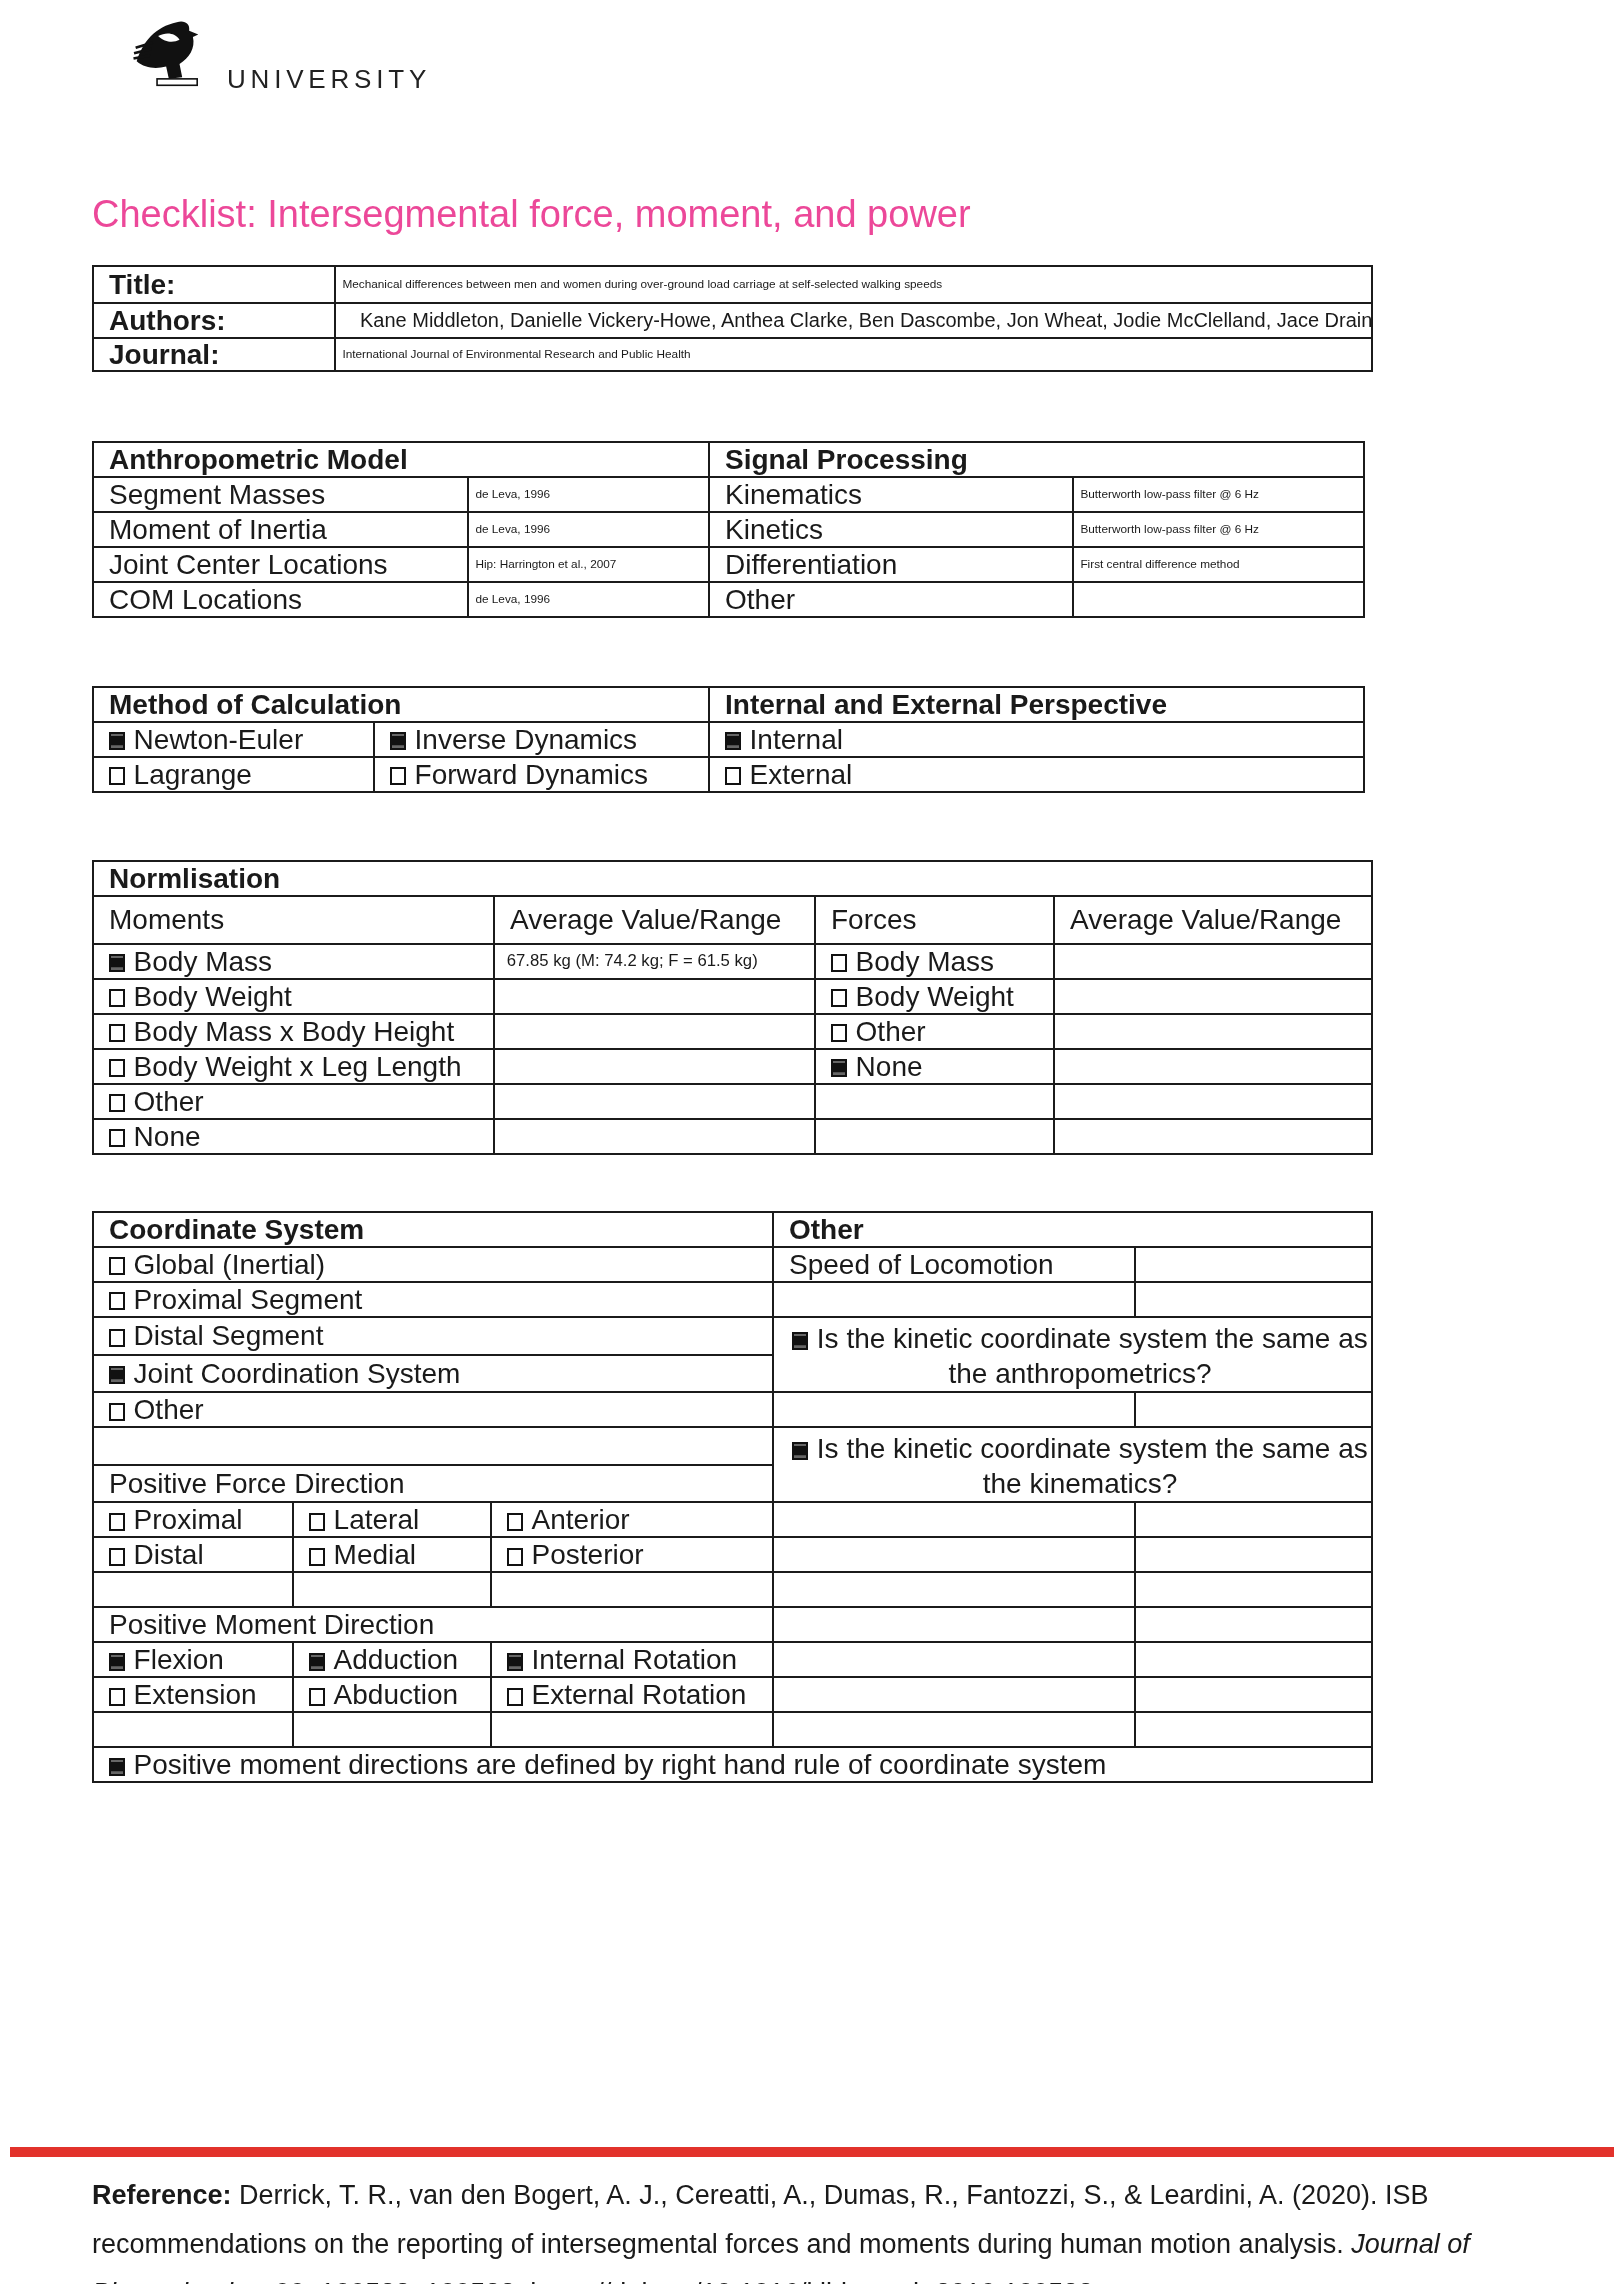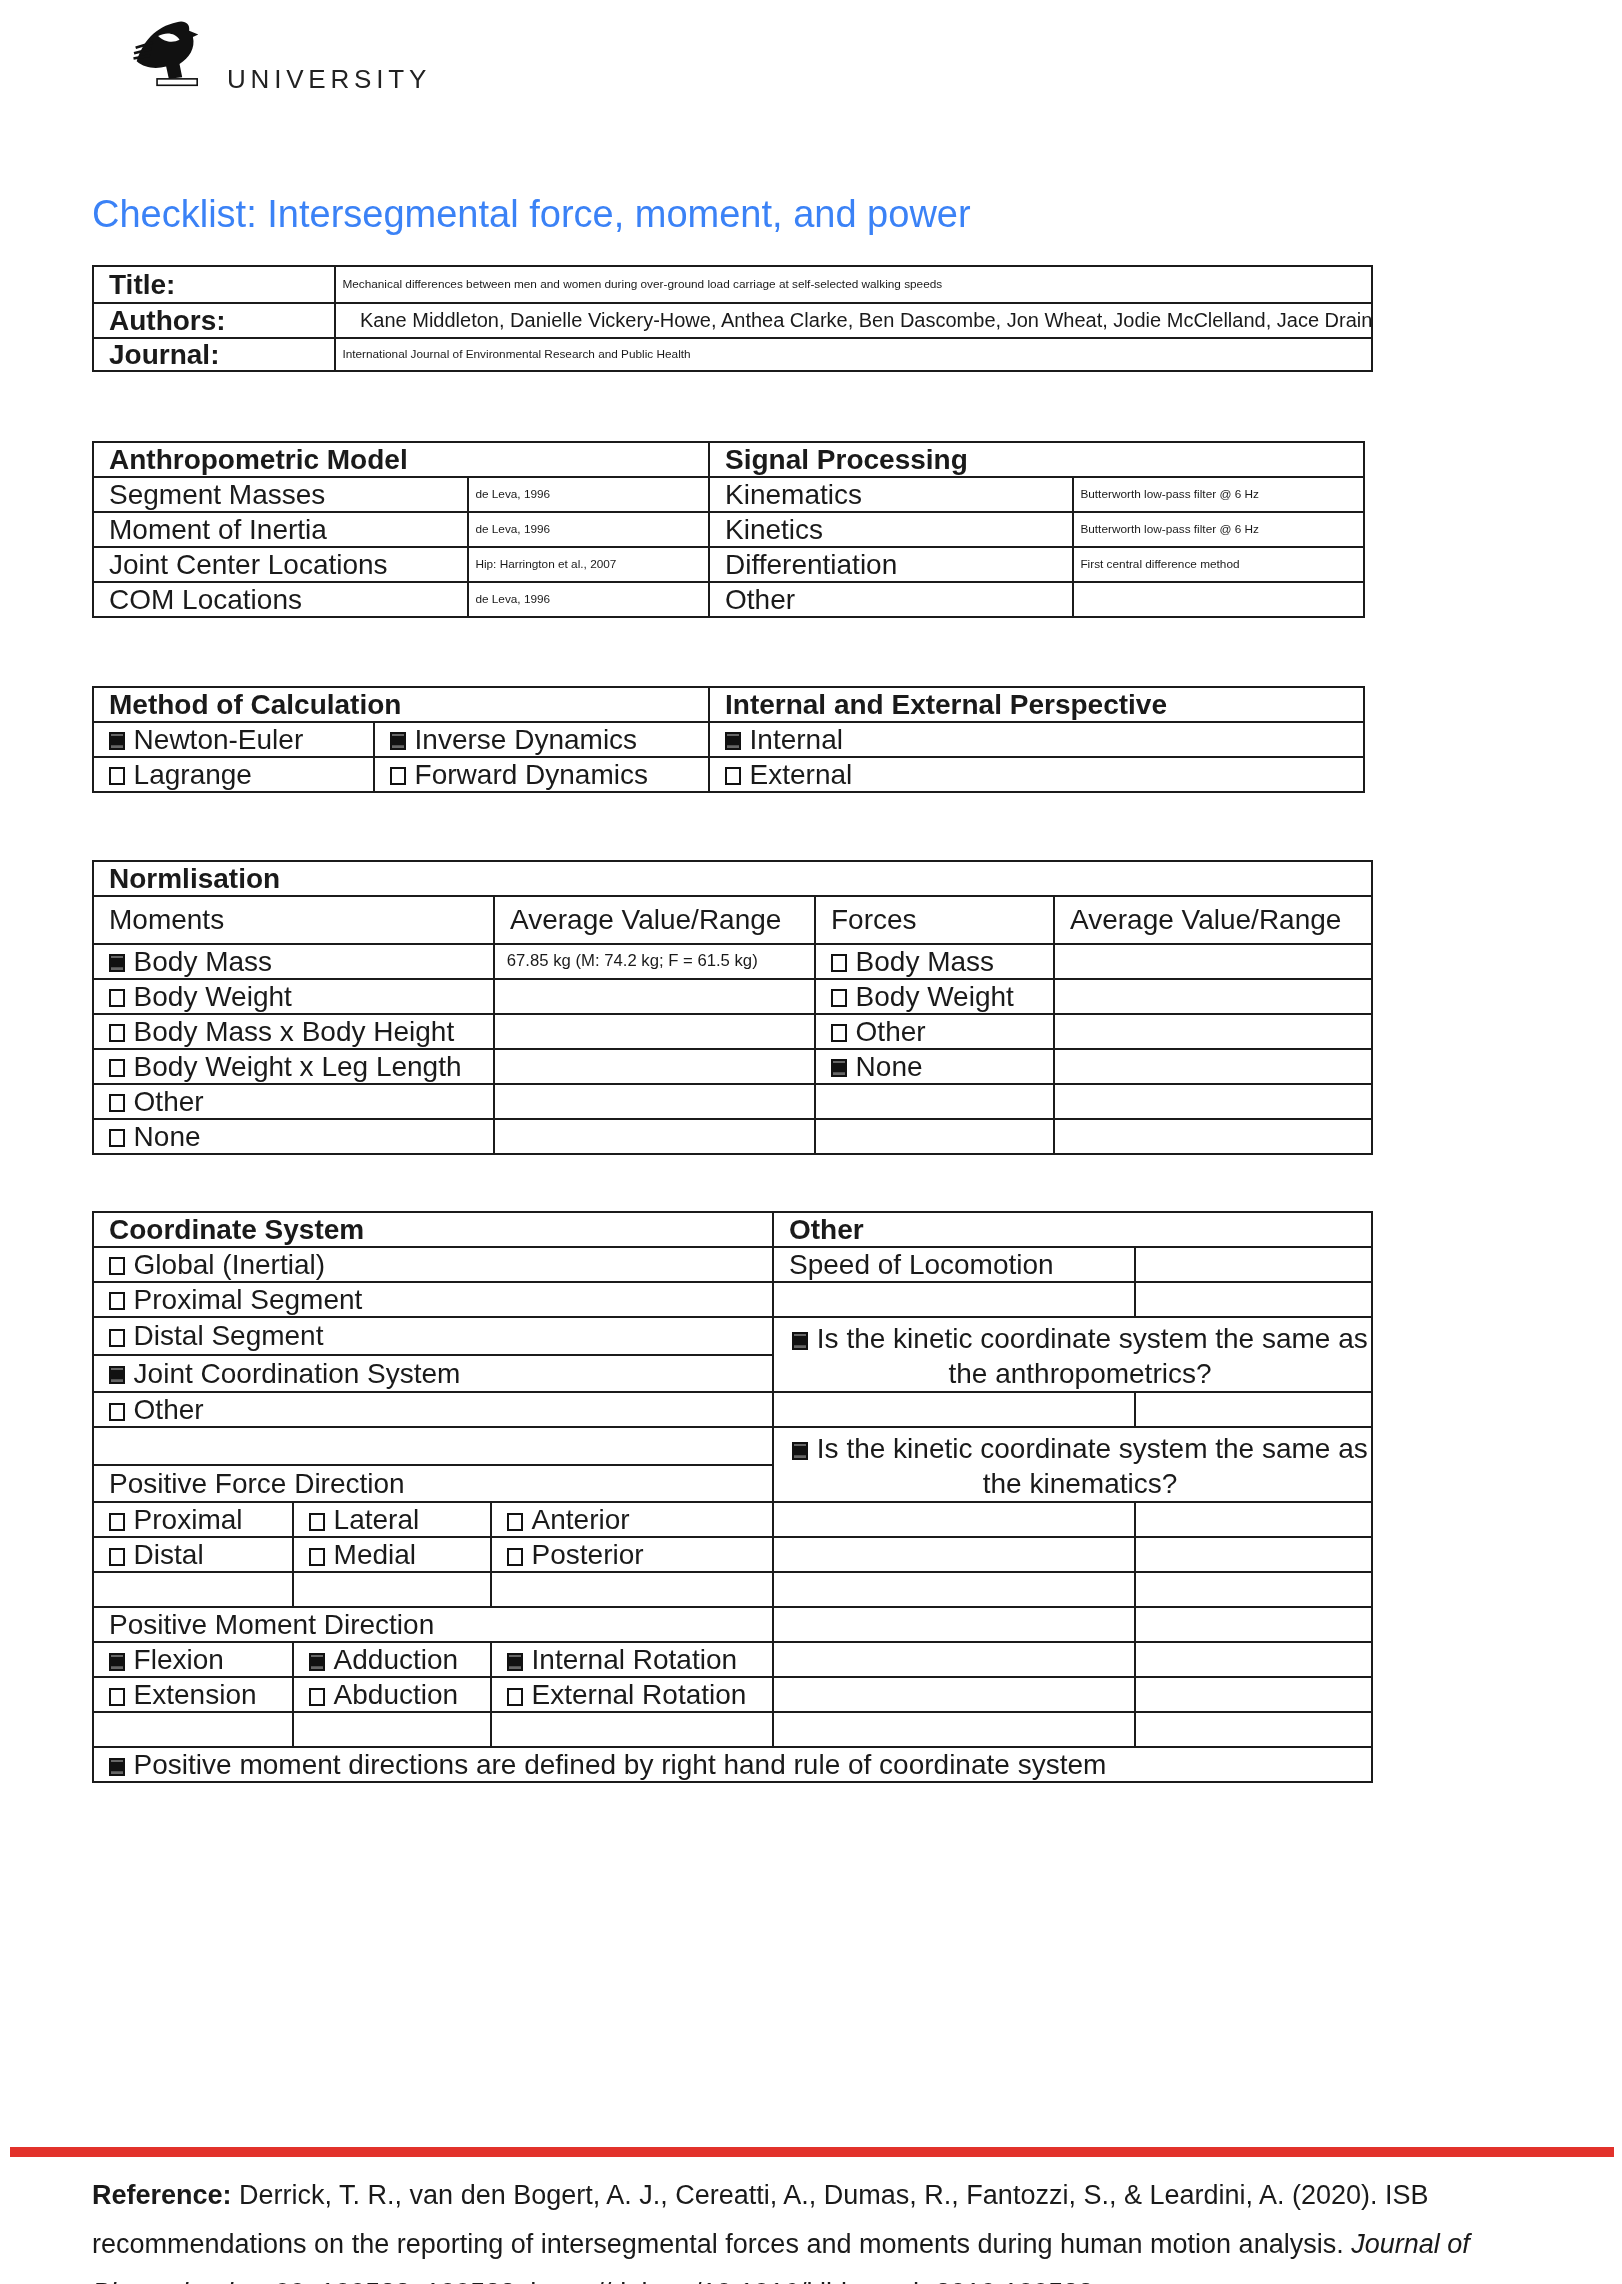--- a/index.html
+++ b/index.html
@@ -5,21 +5,21 @@
   html, body { margin:0; padding:0; background:#ffffff; }
   body { width:1623px; height:2284px; position:relative; overflow:hidden;
          font-family:"Liberation Sans", "DejaVu Sans", sans-serif; color:#1a1a1a; }
   .abs { position:absolute; }
   
   .logo { left:126px; top:9.7px; width:408px; height:81px; }
   .logo-bird { position:absolute; left:0; top:0; width:91px; height:81px; }
   .logo-title { position:absolute; left:98px; top:-3.2px; font-size:58px; font-weight:bold; color:#e2322b; letter-spacing:1.1px; line-height:1; }
   .logo-sub { position:absolute; left:101px; top:56px; font-size:26px; color:#222; letter-spacing:4.8px; line-height:1; }
   
-  .heading { left:92px; top:194px; font-size:38px; color:#3b82f6; line-height:1.1; }
+  .heading { left:92px; top:194px; font-size:38px; color:#ec4899; line-height:1.1; }
   
   table.tb { position:absolute; border-collapse:collapse; table-layout:fixed;border-radius:15px; }
   table.tb td { border:2.1px solid #1b1b1b; padding:0 0 0 15px; font-size:28px; line-height:1.12; vertical-align:middle;
                 white-space:nowrap; overflow:hidden; color:#1a1a1a; }
   table.tb td.b { font-weight:bold; }
   table.tb td.small { font-size:11.8px; padding-left:6.4px; }
   table.tb td.wrap { white-space:normal; line-height:1.25;text-align:center; }
   .cb { display:inline-block; width:16px; height:18px; border:2.1px solid #111; box-sizing:border-box; margin-right:8.6px; vertical-align:-1.6px; }
   .cb.on { background:#111; box-shadow: inset 0 2.1px 0 #666, inset 0 -2.7px 0 #666; }
   

